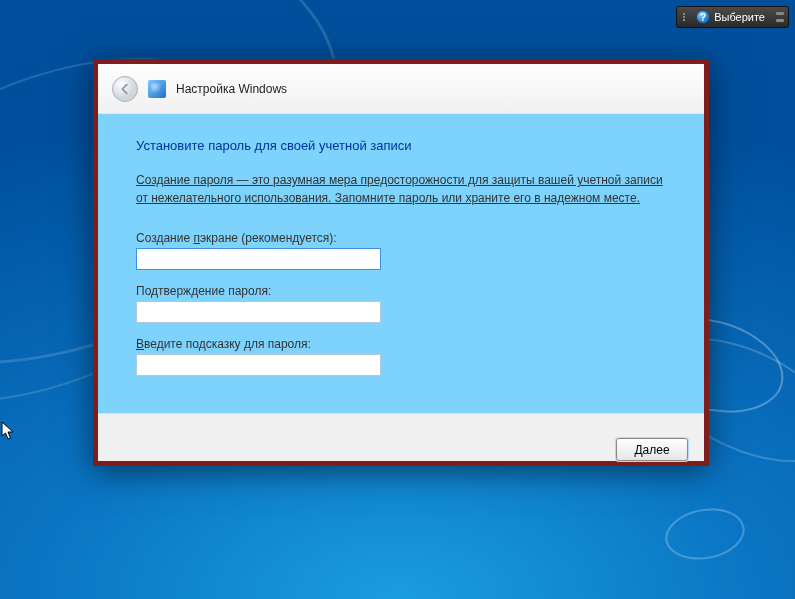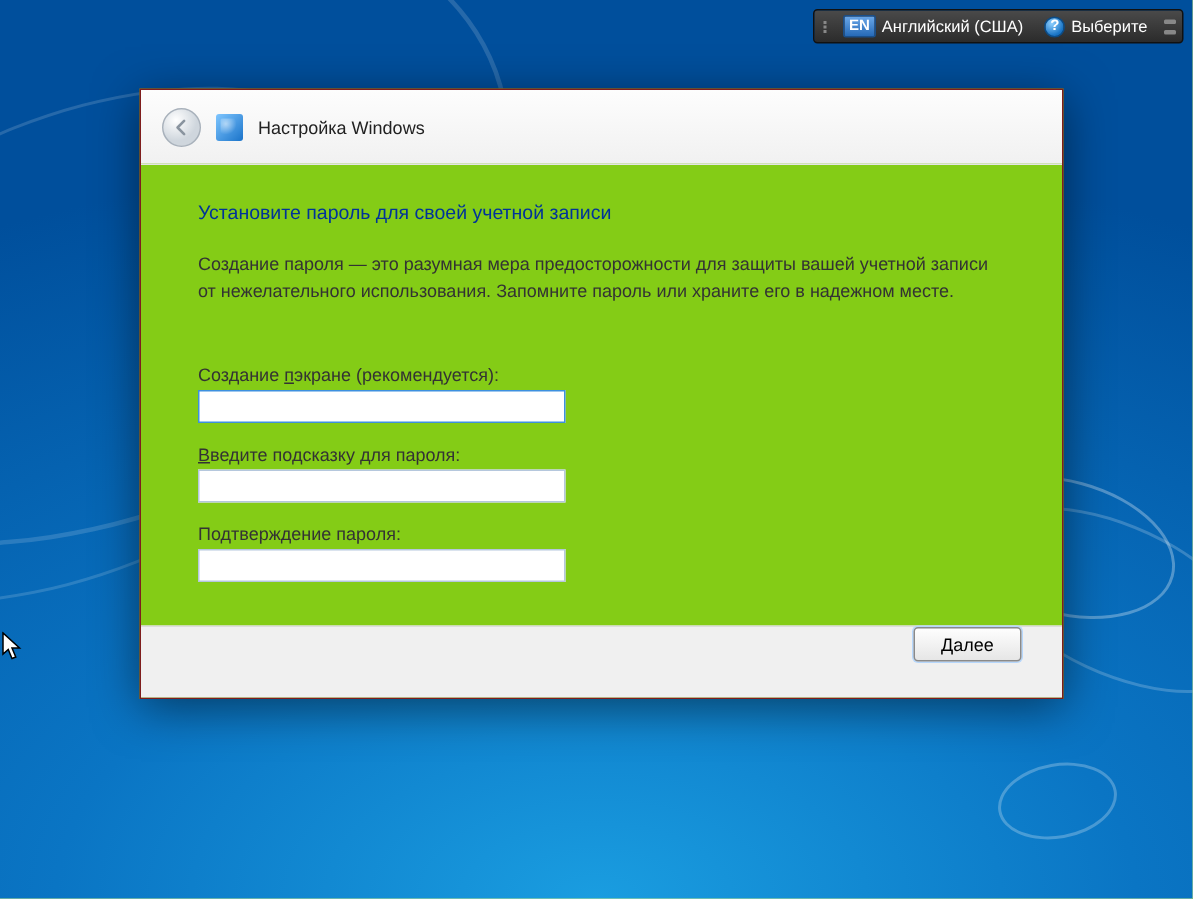--- a/index.html
+++ b/index.html
@@ -45,21 +45,21 @@
     }
     .grip { display: flex; flex-direction: column; gap: 1px; padding: 0 2px; }
     .grip div { width: 2px; height: 2px; background: #888; }
     .mini { width: 8px; height: 10px; display:flex; flex-direction:column; justify-content:space-between; margin-left:2px;}
     .mini div { height:3px; background:#888; border-radius:1px;}
 
     
     .dialog {
       position: absolute; left: 93px; top: 59px;
       width: 616px; height: 407px;
-      background: #84cc16; border: 1px solid #7f1d1d;
+      background: #7dd3fc; border: 5px solid #7f1d1d;
       box-shadow: 0 6px 30px rgba(0,0,0,0.5);
     }
     .dlg-header {
       height: 50px; display: flex; align-items: center;
       padding: 0 14px; gap: 10px;
       border-bottom: 1px solid #e5e5e5;
       background: linear-gradient(#fdfdfd, #f1f1f1);
     }
     .back-btn {
       width: 26px; height: 26px; border-radius: 50%;
@@ -81,39 +81,39 @@
     .dlg-title { font-size: 12px; color: #222; }
 
     .dlg-body {
       padding: 24px 38px 20px 38px;
       color: #333; font-size: 12px;
     }
     .page-title {
       color: #003399; font-size: 13px;
       font-weight: normal; margin-bottom: 18px;
     }
-    .desc { line-height: 1.5; margin-bottom: 40px; }
+    .desc { line-height: 1.5; margin-bottom: 24px; text-decoration: underline; }
     .field-label { margin-bottom: 3px; }
     .field-label .ul { text-decoration: underline; }
     .txt-input {
       width: 245px; height: 22px;
       border: 1px solid #b5c7dd;
       padding: 2px 4px; font-size: 12px;
       font-family: inherit; outline: none;
     }
     .txt-input.focused { border-color: #3d90df; background:#fff;}
     .field { margin-bottom: 14px; }
     .hint-text { margin-top: 16px; line-height: 1.5; }
 
     .dlg-footer {
       position: absolute; bottom: 0; left: 0; right: 0;
       height: 48px; background: #f0f0f0;
       border-top: 1px solid #dcdcdc;
-      display: flex; align-items: flex-start; justify-content: flex-end;
-      padding: 0 27px;
+      display: flex; align-items: flex-end; justify-content: flex-end;
+      padding: 0 16px;
     }
     .next-btn {
       min-width: 72px; height: 23px;
       background: linear-gradient(#fefefe,#e6e6e6);
       border: 1px solid #8a8a8a; border-radius: 3px;
       font-size: 12px; font-family: inherit;
       padding: 0 14px; cursor: pointer;
       box-shadow: 0 0 0 1px #b6d7fc;
     }
     .next-btn .ul { text-decoration: underline; }
@@ -131,24 +131,20 @@
 <div class="bg-swirl sw3"></div>
 <div class="bg-swirl sw4"></div>
 <div class="bg-swirl sw5"></div>
 
 <div class="langbar">
   <div class="grip">
       <div></div>
       <div></div>
       <div></div>
     </div>
-  <div class="seg">
-    <span class="lang-btn">EN</span>
-    <span>Английский (США)</span>
-  </div>
   <div class="seg">
     <span class="help-icon">?</span>
     <span>Выберите</span>
   </div>
   <div class="mini">
       <div></div>
       <div></div>
     </div>
 </div>
 
@@ -168,29 +164,29 @@
     <p class="desc">Создание пароля — это разумная мера предосторожности для защиты вашей учетной записи от нежелательного использования. Запомните пароль или храните его в надежном месте.</p>
 
     <div class="field">
       <div class="field-label">
         <span>Создание </span><span class="ul">п</span><span>экране (рекомендуется):</span>
       </div>
       <input type="password" class="txt-input focused" value="" style="">
     </div>
 
     <div class="field">
+      <div class="field-label">Подтверждение пароля:</div>
+      <input type="password" class="txt-input" value="" style="">
+    </div>
+
+    <div class="field">
       <div class="field-label">
         <span></span><span class="ul">В</span><span>ведите подсказку для пароля:</span>
       </div>
       <input type="text" class="txt-input" value="" style="">
-    </div>
-
-    <div class="field">
-      <div class="field-label">Подтверждение пароля:</div>
-      <input type="password" class="txt-input" value="" style="">
     </div>
 
   </div>
 
   <div class="dlg-footer">
     <button class="next-btn">
       <span class="ul">Д</span><span>алее</span>
     </button>
   </div>
 </div>

